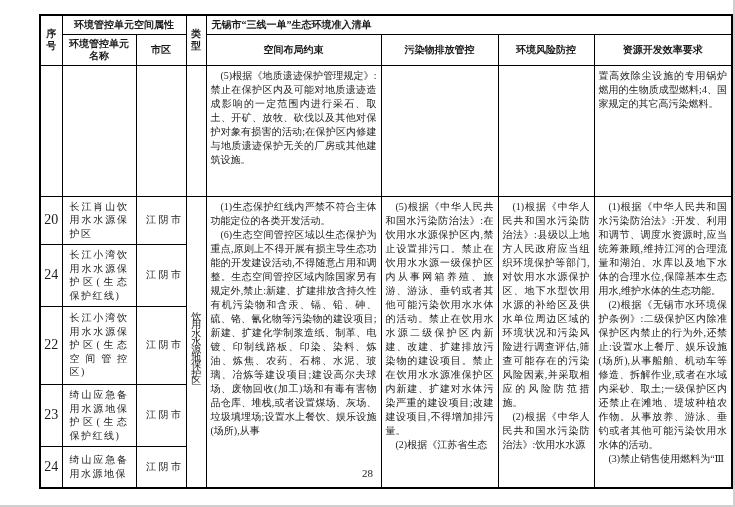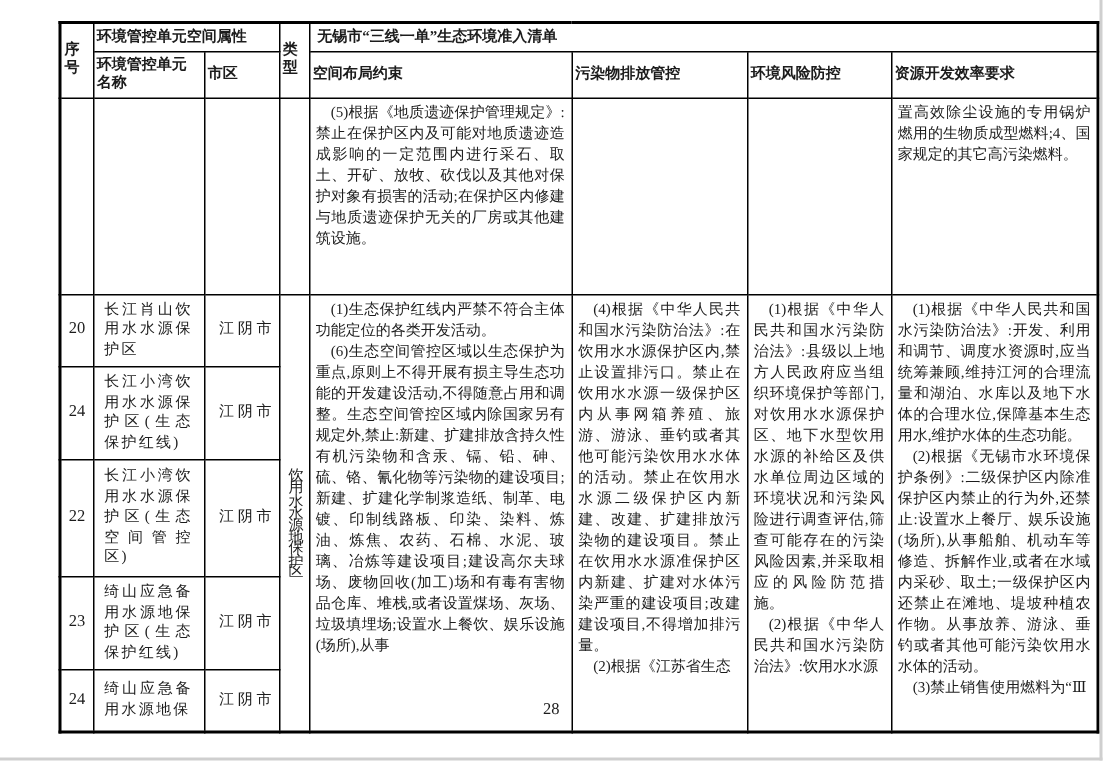--- a/index.html
+++ b/index.html
@@ -24,23 +24,23 @@
   }
   td {
     border: 1px solid #000;
     padding: 1px 2px;
     font-size: 10px;
     line-height: 13.5px;
     vertical-align: middle;
     overflow: hidden;
     word-break: break-all;
   }
-  .th { font-weight: bold; text-align: left; font-size: 10px; line-height: 12px; }
+  .th { font-weight: bold; text-align: center; font-size: 10px; line-height: 12px; }
   .title-left { text-align: left; padding-left: 5px; }
-  .num { text-align: center; font-size: 11px; margin-top: 28px; }
+  .num { text-align: center; font-size: 14px; margin-top: 28px; }
   .name {
     text-align: justify; text-justify: inter-ideograph;
     padding: 2px 7px; line-height: 13.5px; letter-spacing: 1.5px;
   }
   .city { text-align: right; letter-spacing: 2.5px; }
   .text {
     vertical-align: top;
     text-align: justify; text-justify: inter-ideograph;
     padding: 3px 4px;
     font-size: 10px; line-height: 14px;
@@ -110,21 +110,21 @@
     <tr style="height:48px">
       <td class="num">20</td>
       <td class="name">长江肖山饮用水水源保护区</td>
       <td class="city">江阴市</td>
       <td class="vert" rowspan="5"><span class="vtext">饮用水水源地保护区</span></td>
       <td class="text" rowspan="5">
             <div class="para">(1)生态保护红线内严禁不符合主体功能定位的各类开发活动。</div>
             <div class="para">(6)生态空间管控区域以生态保护为重点,原则上不得开展有损主导生态功能的开发建设活动,不得随意占用和调整。生态空间管控区域内除国家另有规定外,禁止:新建、扩建排放含持久性有机污染物和含汞、镉、铅、砷、硫、铬、氰化物等污染物的建设项目;新建、扩建化学制浆造纸、制革、电镀、印制线路板、印染、染料、炼油、炼焦、农药、石棉、水泥、玻璃、冶炼等建设项目;建设高尔夫球场、废物回收(加工)场和有毒有害物品仓库、堆栈,或者设置煤场、灰场、垃圾填埋场;设置水上餐饮、娱乐设施(场所),从事</div>
           </td>
       <td class="text" rowspan="5">
-            <div class="para">(4)根据《中华人民共和国水污染防治法》:在饮用水水源保护区内,禁止设置排污口。禁止在饮用水水源一级保护区内从事网箱养殖、旅游、游泳、垂钓或者其他可能污染饮用水水体的活动。禁止在饮用水水源二级保护区内新建、改建、扩建排放污染物的建设项目。禁止在饮用水水源准保护区内新建、扩建对水体污染严重的建设项目;改建建设项目,不得增加排污量。</div>
+            <div class="para">(5)根据《中华人民共和国水污染防治法》:在饮用水水源保护区内,禁止设置排污口。禁止在饮用水水源一级保护区内从事网箱养殖、旅游、游泳、垂钓或者其他可能污染饮用水水体的活动。禁止在饮用水水源二级保护区内新建、改建、扩建排放污染物的建设项目。禁止在饮用水水源准保护区内新建、扩建对水体污染严重的建设项目;改建建设项目,不得增加排污量。</div>
             <div class="para">(2)根据《江苏省生态</div>
           </td>
       <td class="text" rowspan="5">
             <div class="para">(1)根据《中华人民共和国水污染防治法》:县级以上地方人民政府应当组织环境保护等部门,对饮用水水源保护区、地下水型饮用水源的补给区及供水单位周边区域的环境状况和污染风险进行调查评估,筛查可能存在的污染风险因素,并采取相应的风险防范措施。</div>
             <div class="para">(2)根据《中华人民共和国水污染防治法》:饮用水水源</div>
           </td>
       <td class="text" rowspan="5">
             <div class="para">(1)根据《中华人民共和国水污染防治法》:开发、利用和调节、调度水资源时,应当统筹兼顾,维持江河的合理流量和湖泊、水库以及地下水体的合理水位,保障基本生态用水,维护水体的生态功能。</div>
             <div class="para">(2)根据《无锡市水环境保护条例》:二级保护区内除准保护区内禁止的行为外,还禁止:设置水上餐厅、娱乐设施(场所),从事船舶、机动车等修造、拆解作业,或者在水域内采砂、取土;一级保护区内还禁止在滩地、堤坡种植农作物。从事放养、游泳、垂钓或者其他可能污染饮用水水体的活动。</div>
             <div class="para">(3)禁止销售使用燃料为“Ⅲ</div>

